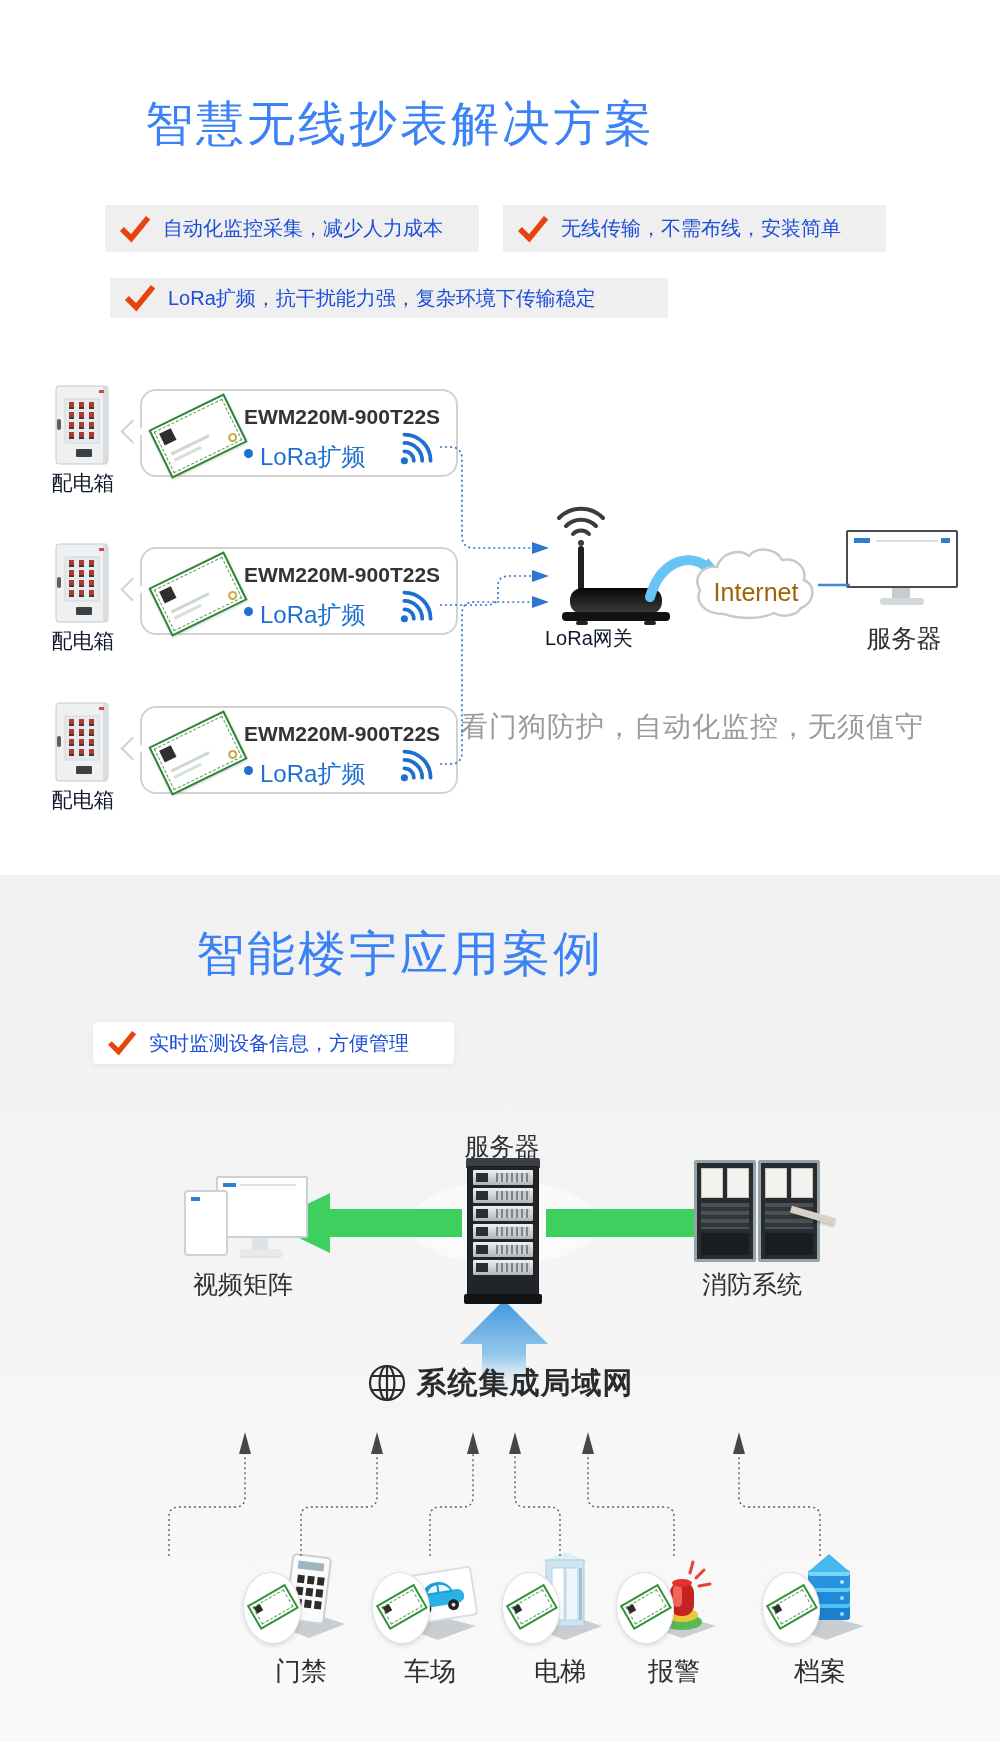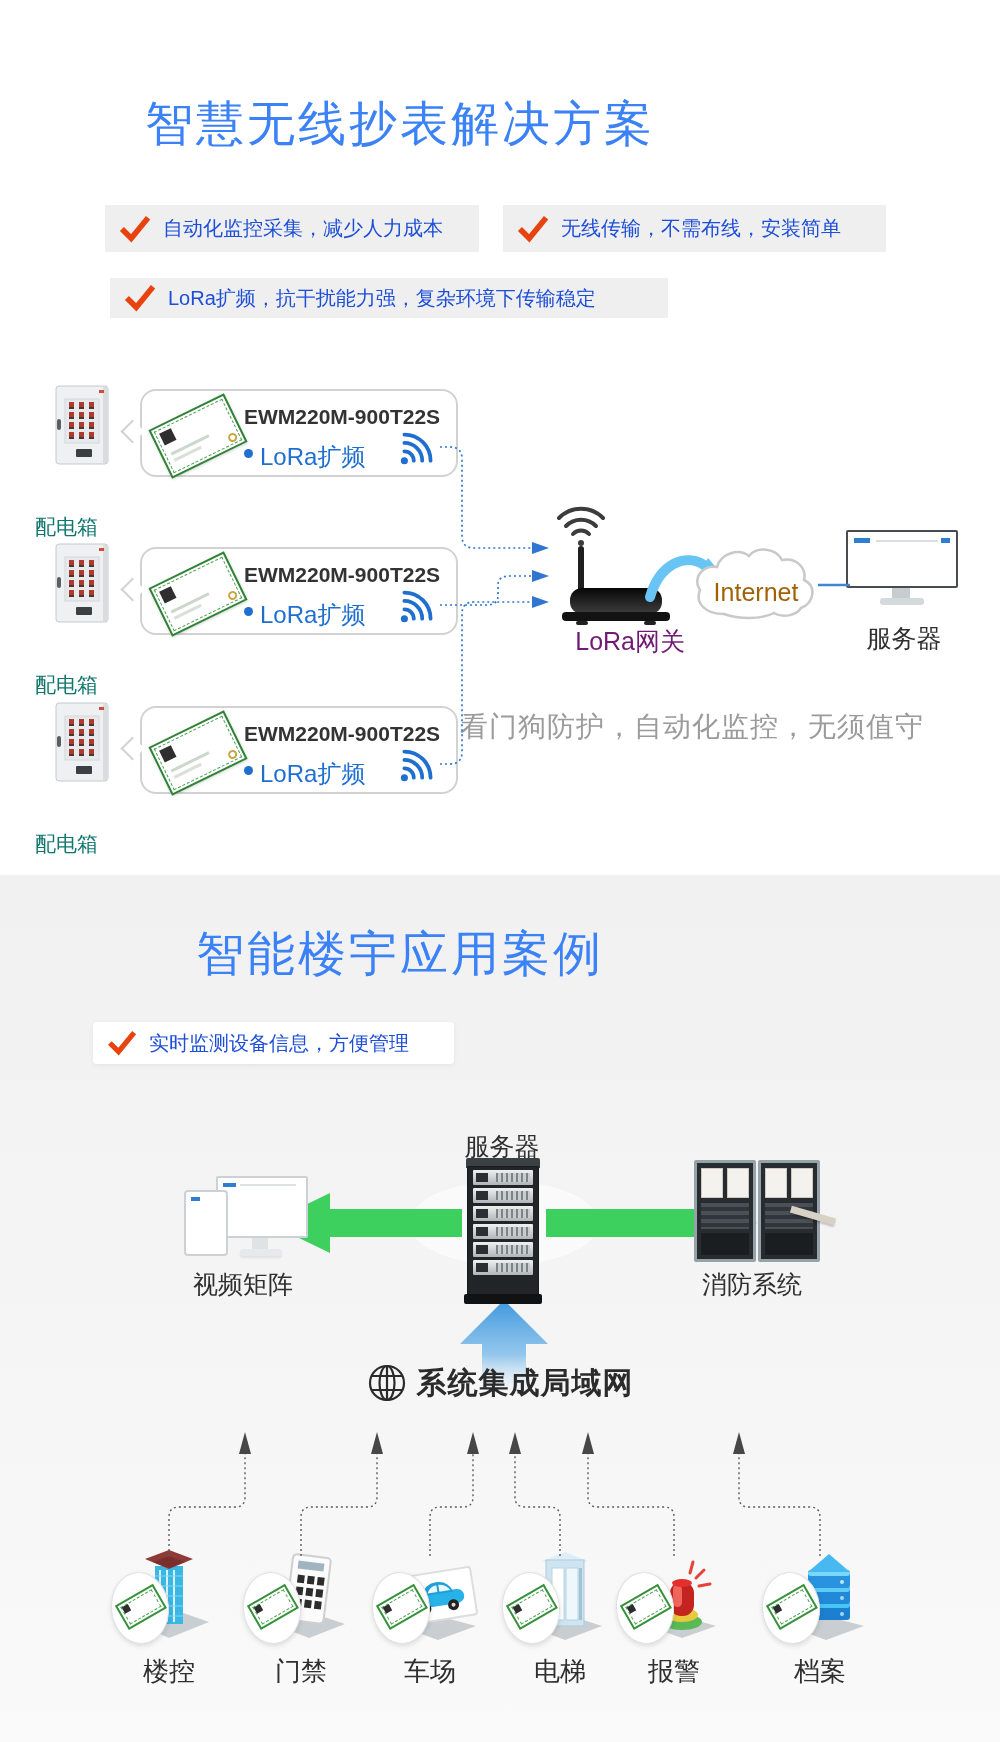--- a/index.html
+++ b/index.html
@@ -12,21 +12,21 @@
   .big-title{left:0;width:800px;text-align:center;font-size:48px;font-weight:400;
              color:#3b82f6;letter-spacing:3px;}
   .feature{display:flex;align-items:center;gap:12px;background:#efefef;padding:0 14px;
            font-size:20px;color:#1d4ed8;}
   .feature.white{background:#ffffff;border-radius:4px;box-shadow:0 2px 6px rgba(0,0,0,.06);}
   .feature svg{flex:0 0 auto;}
 
   
   .device-row{position:absolute;left:0;width:1000px;height:112px;}
   .row1{top:383px}.row2{top:541px}.row3{top:700px}
-  .cab-label{left:35px;top:86px;width:96px;text-align:left;font-size:21px;color:#0f766e;margin-top:44px;}
+  .cab-label{left:35px;top:86px;width:96px;text-align:center;font-size:21px;color:#0f172a;}
   .bubble{left:140px;top:6px;width:318px;height:88px;background:#fff;border:2px solid #d2d2d2;border-radius:16px;}
   .tail{left:124px;top:40px;width:17px;height:17px;background:#fff;border-left:2px solid #d2d2d2;
         border-bottom:2px solid #d2d2d2;transform:rotate(45deg);}
   .mod-name{left:102px;top:14px;font-size:21px;font-weight:700;color:#333;}
   .mod-tag{left:118px;top:50px;font-size:24px;color:#1e6fd0;}
   .bullet{left:102px;top:58px;width:9px;height:9px;border-radius:50%;background:#1e6fd0;}
 
   
   .pcb-wrap{left:10px;top:8px;width:92px;height:72px;}
   .pcb-card{position:absolute;left:4px;top:10px;width:84px;height:54px;background:#fff;
@@ -36,21 +36,21 @@
   .pcb-l1{position:absolute;left:8px;top:28px;width:42px;height:3px;background:#cdd8cd;}
   .pcb-l2{position:absolute;left:8px;top:35px;width:30px;height:3px;background:#d8e0d8;}
   .pcb-ant{position:absolute;right:5px;bottom:4px;width:9px;height:9px;border-radius:50%;border:2px solid #c9a53e;}
 
   
   .gw-antenna{left:578px;top:546px;width:6px;height:46px;background:#1f1f1f;border-radius:3px;}
   .gw-body{left:570px;top:588px;width:92px;height:26px;border-radius:12px;
            background:linear-gradient(#070707,#3e3e3e);}
   .gw-base{left:562px;top:612px;width:108px;height:9px;background:#121212;border-radius:4px;}
   .gw-foot{top:621px;width:12px;height:4px;background:#222;border-radius:2px;}
-  .gw-label{left:545px;top:625px;width:140px;text-align:right;font-size:25px;color:#701a75;}
+  .gw-label{left:545px;top:625px;width:140px;text-align:left;font-size:20px;color:#0f172a;}
   .cloud-label{left:690px;top:578px;width:132px;text-align:center;font-size:25px;color:#a16207;}
   .srv-label{left:846px;top:622px;width:116px;text-align:center;font-size:25px;color:#2f2f2f;}
   .scr{left:846px;top:530px;width:112px;height:58px;background:#fff;border:2px solid #474c50;border-radius:2px;}
   .scr-logo{position:absolute;left:6px;top:6px;width:16px;height:5px;background:#2f7fd0;}
   .scr-line{position:absolute;left:28px;top:8px;width:62px;height:2px;background:#dadee1;}
   .scr-btn{position:absolute;right:6px;top:6px;width:9px;height:5px;background:#2f7fd0;}
   .scr-neck{left:892px;top:588px;width:18px;height:10px;background:#c7ccd0;}
   .scr-base{left:880px;top:598px;width:44px;height:7px;background:#d4d9dc;border-radius:3px;}
   .note{left:460px;top:708px;width:520px;font-size:28px;color:#9b9b9b;letter-spacing:1px;}
 
@@ -469,41 +469,20 @@
     <svg width="40" height="40" viewBox="0 0 40 40">
       <g fill="none" stroke="#2b2b2b" stroke-width="2.2">
         <circle cx="20" cy="20" r="17"></circle>
         <ellipse cx="20" cy="20" rx="7.5" ry="17"></ellipse>
         <path d="M 4.5 13 H 35.5 M 4.5 27 H 35.5 M 20 3 V 37"></path>
       </g>
     </svg>
     <span class="lan-label">系统集成局域网</span>
   </div>
 
-  <div class="item" style="left:109px">
-    <svg class="icon-slot" viewBox="0 0 100 100">
-      <polygon points="42,62 82,76 42,92 6,76" fill="#c9ced2"></polygon>
-      <rect x="28" y="20" width="28" height="58" fill="#3bb7e6"></rect>
-      <g stroke="#d8f3fc" stroke-width="2">
-          <path d="M33 24 V76 M40 24 V76 M47 24 V76"></path>
-        </g>
-      <g stroke="#7fd7f2" stroke-width="1">
-          <path d="M28 30 H56 M28 40 H56 M28 50 H56 M28 60 H56 M28 70 H56"></path>
-        </g>
-      <polygon points="42,4 66,13 42,23 18,13" fill="#8e3b38"></polygon>
-      <polygon points="42,10 58,16 42,22 26,16" fill="#7a2f2c"></polygon>
-    </svg>
-    <div class="badge">
-        <div class="pcb-mini">
-          <i></i>
-          <b></b>
-        </div>
-      </div>
-    <div class="item-label">楼控</div>
-  </div>
 
   <div class="item" style="left:241px">
     <svg class="icon-slot" viewBox="0 0 100 100">
       <polygon points="50,66 86,78 50,92 14,78" fill="#c9ced2"></polygon>
       <g transform="rotate(7 50 45)">
         <rect x="30" y="10" width="38" height="66" rx="4" fill="#fbfbfb" stroke="#cfcfcf" stroke-width="2"></rect>
         <rect x="36" y="16" width="26" height="8" fill="#9fb4be"></rect>
         <g fill="#2c2c2c">
           <rect x="37" y="30" width="7" height="8"></rect>
             <rect x="47" y="30" width="7" height="8"></rect>

